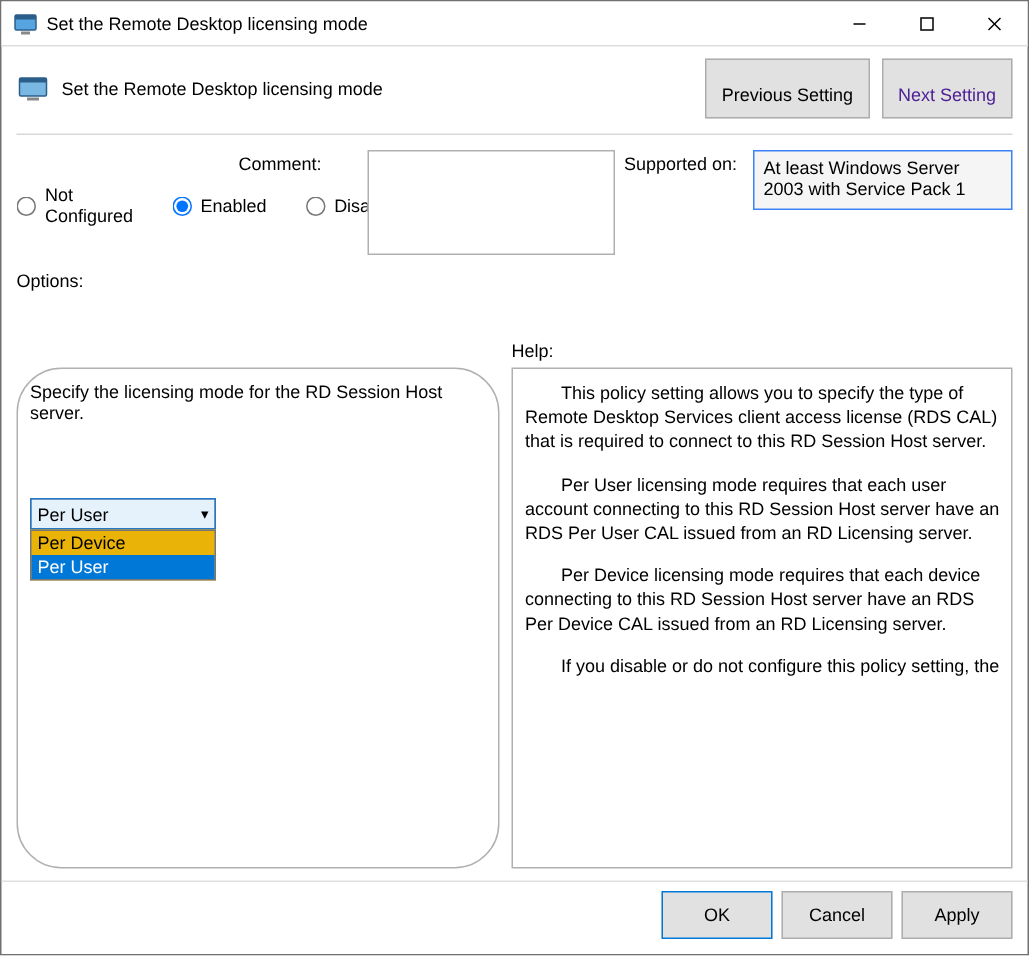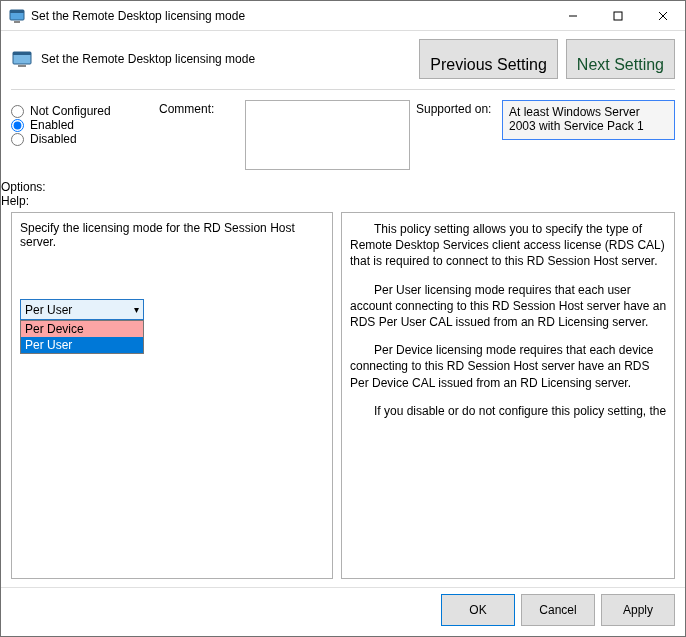--- a/index.html
+++ b/index.html
@@ -42,33 +42,33 @@
   .toolbar-row {
     display:flex; align-items:center;
     padding: 8px 10px 4px 10px;
     gap: 8px;
   }
   .toolbar-icon { width:22px; height:22px; display:inline-flex; align-items:center; justify-content:center; }
   .toolbar-title { flex:1; font-size: 12px; }
   .nav-btn {
     height: 40px; padding: 16px 10px;
     border: 1px solid #adadad; background:#e1e1e1;
-    font-size:16px;
-  }
-  .nav-btn.disabled { color:#14532d; }
+    font-size:12px;
+  }
+  .nav-btn.disabled { color:#4c1d95; }
 
   .hr { border-top:1px solid #d8d8d8; margin: 6px 10px; }
 
   .upper {
     display:flex;
     padding: 4px 10px 0 10px;
   }
   .radios {
     width: 148px;
-    display:flex; flex-direction:column; gap:0; padding-top:4px;
+    display:flex; flex-direction:row; gap:26px; padding-top:4px;
   }
   .radio-row { display:flex; align-items:center; gap:6px; font-size:12px; }
   .radio-row input { margin:0; width:13px; height:13px; }
 
   .upper-right { flex:1; display:flex; flex-direction:row; gap:6px; }
   .labeled-row { display:flex; gap:6px; }
   .labeled-row .lbl { width:80px; padding-top:2px; font-size:12px; }
   .comment-box {
     flex:1; height:70px;
     border:1px solid #b0b0b0; background:#fff;
@@ -77,53 +77,53 @@
   }
   .supported-box {
     flex:1; height:40px;
     border:1px solid #3b82f6; background:#f5f5f5;
     font-size:12px; padding:4px 6px;
     overflow-y:scroll;
     display:flex; align-items:flex-start;
   }
 
   .middle-labels {
-    display:flex; padding: 10px 10px 2px 0; flex-direction: column;
+    display:flex; padding: 10px 10px 2px 10px;
   }
   .middle-labels .left { width: 330px; }
-  .middle-labels .right { flex:1; }
+  .middle-labels .right { flex:1;margin-top:47px; }
 
   .lower {
     display:flex; gap:8px;
     padding: 2px 10px 8px 10px;
     flex:1; min-height:0;
   }
   .options-panel, .help-panel {
     border:1px solid #b0b0b0;
     background:#fff;
     font-size:12px;
   }
   .options-panel {
     width: 322px;
     padding:8px;
-    display:flex; flex-direction:column;
+    display:flex; flex-direction:column;border-radius:30px;
   }
   .options-panel .desc { margin-bottom:10px; }
   .combo-wrap { position:relative; width: 124px; margin-top: 40px; }
   .combo {
     width: 124px; height: 21px;
     border:1px solid #7a7a7a; background:#e6f2fb;
     display:flex; align-items:center; justify-content:space-between;
     padding: 0 4px 0 4px; font-size:12px;
     outline:1px solid #2378c8; outline-offset:-1px;
   }
   .combo .arrow { font-size:10px; color:#000; }
   .dropdown {
     position:absolute; top:21px; left:0; width:124px;
-    border:1px solid #767676; background:#fca5a5; z-index:5;
+    border:1px solid #767676; background:#eab308; z-index:5;
   }
   .dropdown .opt { padding:1px 4px; font-size:12px; }
   .dropdown .opt.selected { background:#0078d7; color:#fff; }
 
   .help-panel {
     flex:1;
     padding: 8px 4px 8px 8px;
     position:relative;
     overflow-y: scroll;
   }

